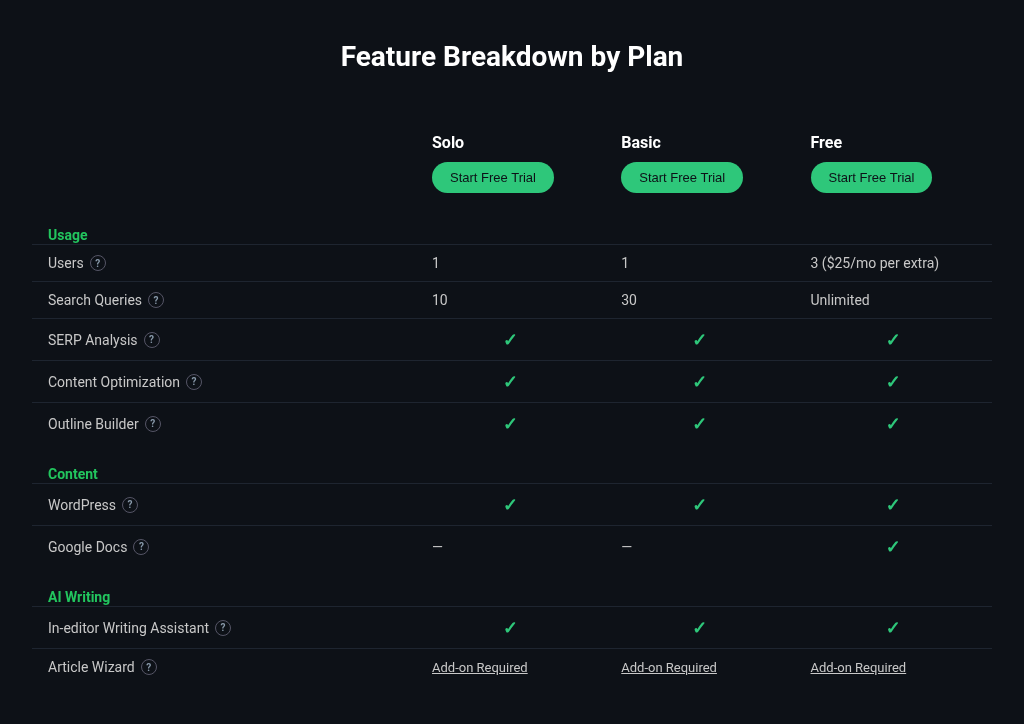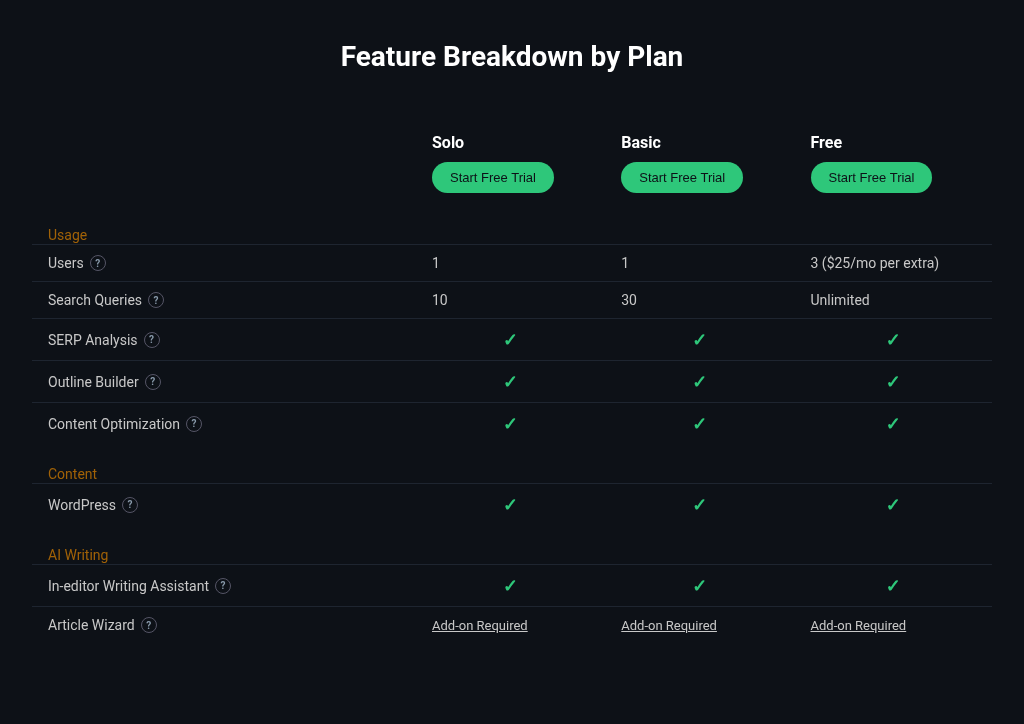--- a/index.html
+++ b/index.html
@@ -68,22 +68,22 @@
       border: none;
       border-radius: 20px;
       padding: 8px 18px;
       font-size: 13px;
       font-weight: 400;
       cursor: pointer;
       white-space: nowrap;
     }
 
     .section-header td {
-      font-weight: 400;
-      color: #a16207;
+      font-weight: 700;
+      color: #22c55e;
       font-size: 14px;
       padding-top: 22px;
       padding-bottom: 1px;
     }
 
     .feature-row td {
       border-top: 1px solid #1e2530;
       padding-top: 10px;
       padding-bottom: 10px;
       color: #c8c8c8;
@@ -204,38 +204,38 @@
         <td class="value-cell">
           <span class="check-mark">✓</span>
         </td>
         <td class="value-cell">
           <span class="check-mark">✓</span>
         </td>
       </tr>
       <tr class="feature-row">
         <td class="feature-col">
       <span class="feature-name">
+        <span>Content Optimization</span>
+        <span class="info-icon" title="More info">?</span>
+      </span>
+    </td>
+        <td class="value-cell">
+          <span class="check-mark">✓</span>
+        </td>
+        <td class="value-cell">
+          <span class="check-mark">✓</span>
+        </td>
+        <td class="value-cell">
+          <span class="check-mark">✓</span>
+        </td>
+      </tr>
+      <tr class="feature-row">
+        <td class="feature-col">
+      <span class="feature-name">
         <span>Outline Builder</span>
-        <span class="info-icon" title="More info">?</span>
-      </span>
-    </td>
-        <td class="value-cell">
-          <span class="check-mark">✓</span>
-        </td>
-        <td class="value-cell">
-          <span class="check-mark">✓</span>
-        </td>
-        <td class="value-cell">
-          <span class="check-mark">✓</span>
-        </td>
-      </tr>
-      <tr class="feature-row">
-        <td class="feature-col">
-      <span class="feature-name">
-        <span>Content Optimization</span>
         <span class="info-icon" title="More info">?</span>
       </span>
     </td>
         <td class="value-cell">
           <span class="check-mark">✓</span>
         </td>
         <td class="value-cell">
           <span class="check-mark">✓</span>
         </td>
         <td class="value-cell">
@@ -255,20 +255,33 @@
         <td class="value-cell">
           <span class="check-mark">✓</span>
         </td>
         <td class="value-cell">
           <span class="check-mark">✓</span>
         </td>
         <td class="value-cell">
           <span class="check-mark">✓</span>
         </td>
       </tr>
+      <tr class="feature-row">
+        <td class="feature-col">
+      <span class="feature-name">
+        <span>Google Docs</span>
+        <span class="info-icon" title="More info">?</span>
+      </span>
+    </td>
+        <td class="empty-cell"><span>—</span></td>
+        <td class="empty-cell"><span>—</span></td>
+        <td class="value-cell">
+          <span class="check-mark">✓</span>
+        </td>
+      </tr>
       <tr class="section-header">
     <td colspan="4">AI Writing</td>
   </tr>
       <tr class="feature-row">
         <td class="feature-col">
       <span class="feature-name">
         <span>In-editor Writing Assistant</span>
         <span class="info-icon" title="More info">?</span>
       </span>
     </td>

